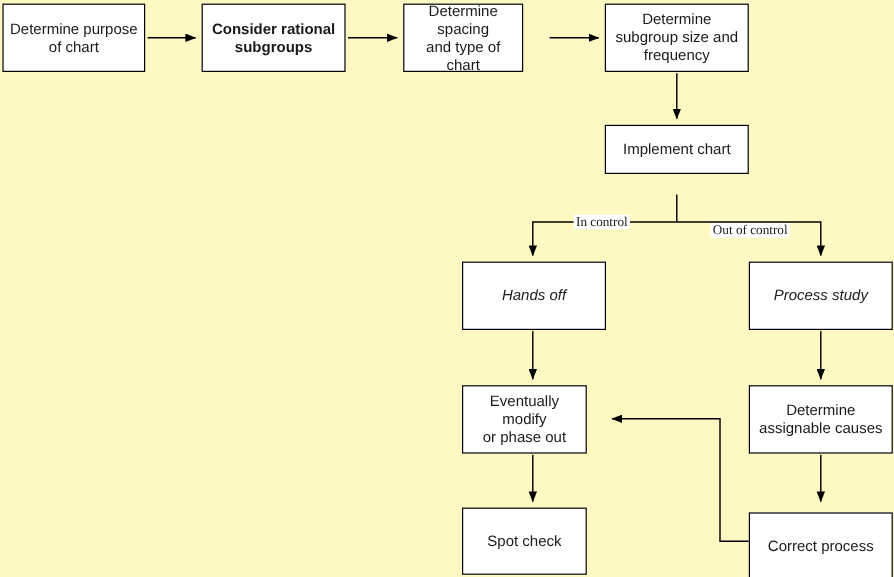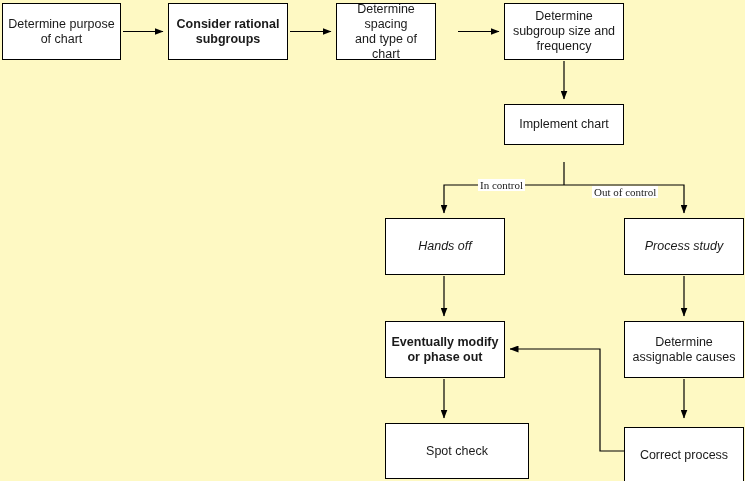--- a/index.html
+++ b/index.html
@@ -93,25 +93,25 @@
       <div class="node" style="left: 168px; top: 3px; width: 120px; height: 57px; font-weight: bold;">Consider rational
 subgroups</div>
       <div class="node" style="left: 336px; top: 3px; width: 100px; height: 57px;">Determine spacing
 and type of chart</div>
       <div class="node" style="left: 504px; top: 3px; width: 120px; height: 57px;">Determine
 subgroup size and
 frequency</div>
       <div class="node" style="left: 504px; top: 104px; width: 120px; height: 41px;">Implement chart</div>
       <div class="node" style="left: 385px; top: 218px; width: 120px; height: 57px; font-style: italic;">Hands off</div>
       <div class="node" style="left: 624px; top: 218px; width: 120px; height: 57px; font-style: italic;">Process study</div>
-      <div class="node" style="left: 385px; top: 321px; width: 120px; height: 57px; font-weight: bold;">Eventually modify
+      <div class="node" style="left: 385px; top: 321px; width: 104px; height: 57px;">Eventually modify
 or phase out</div>
       <div class="node" style="left: 624px; top: 321px; width: 120px; height: 57px;">Determine
 assignable causes</div>
-      <div class="node" style="left: 385px; top: 423px; width: 144px; height: 56px;">Spot check</div>
+      <div class="node" style="left: 385px; top: 423px; width: 104px; height: 56px;">Spot check</div>
       <div class="node" style="left: 624px; top: 427px; width: 120px; height: 56px; text-align: right;">Correct process</div>
     </div>
   <div id="edge-label-layer">
       <span class="edge-label" style="left: 478px; top: 179px;">In control</span>
       <span class="edge-label" style="left: 592px; top: 186px;">Out of control</span>
     </div>
 
 </div>
 
 </body></html>

